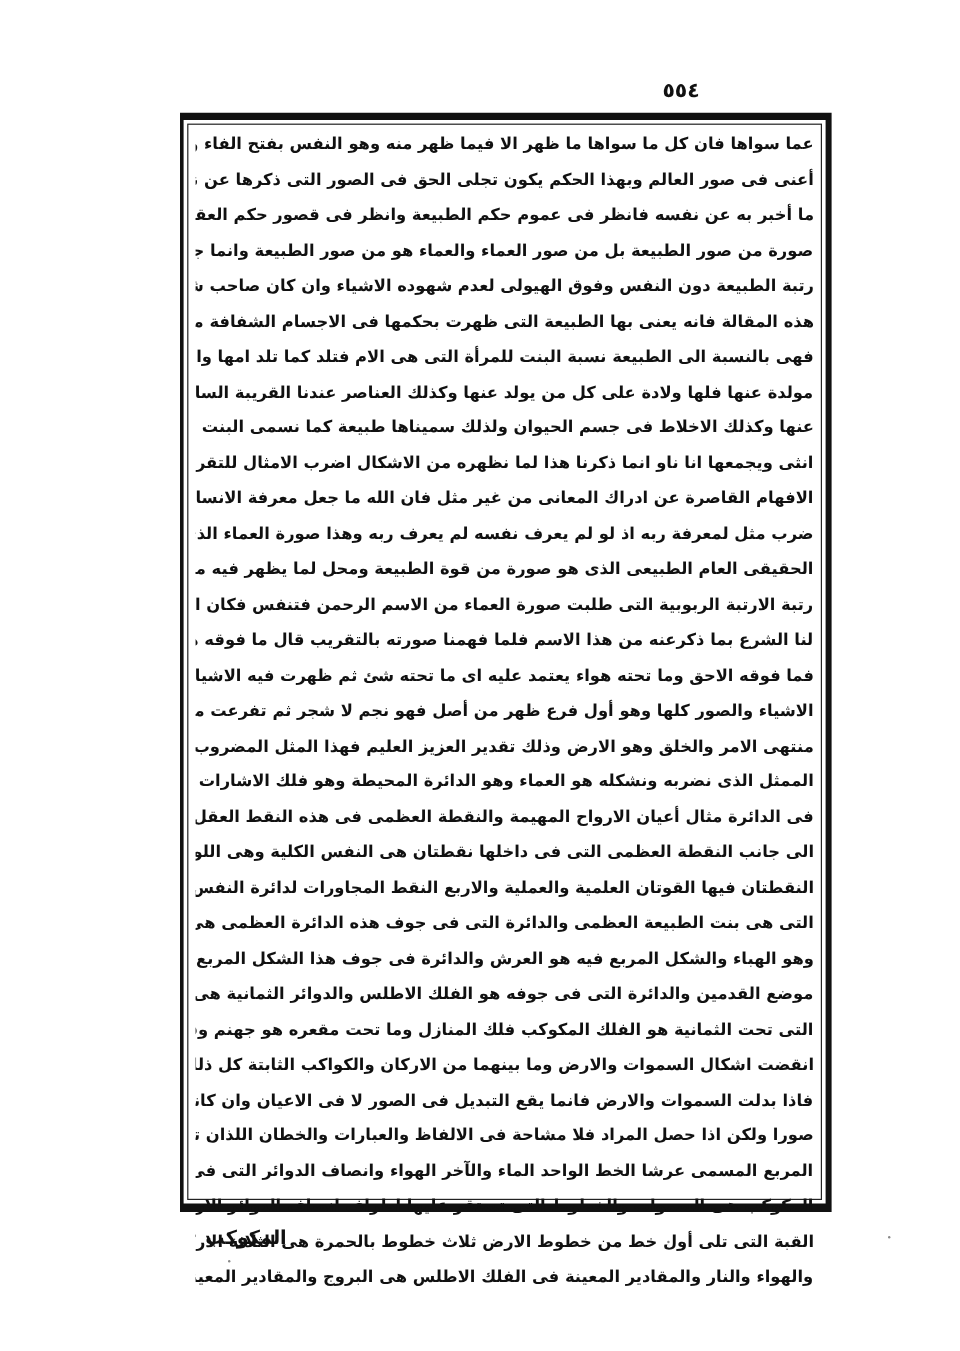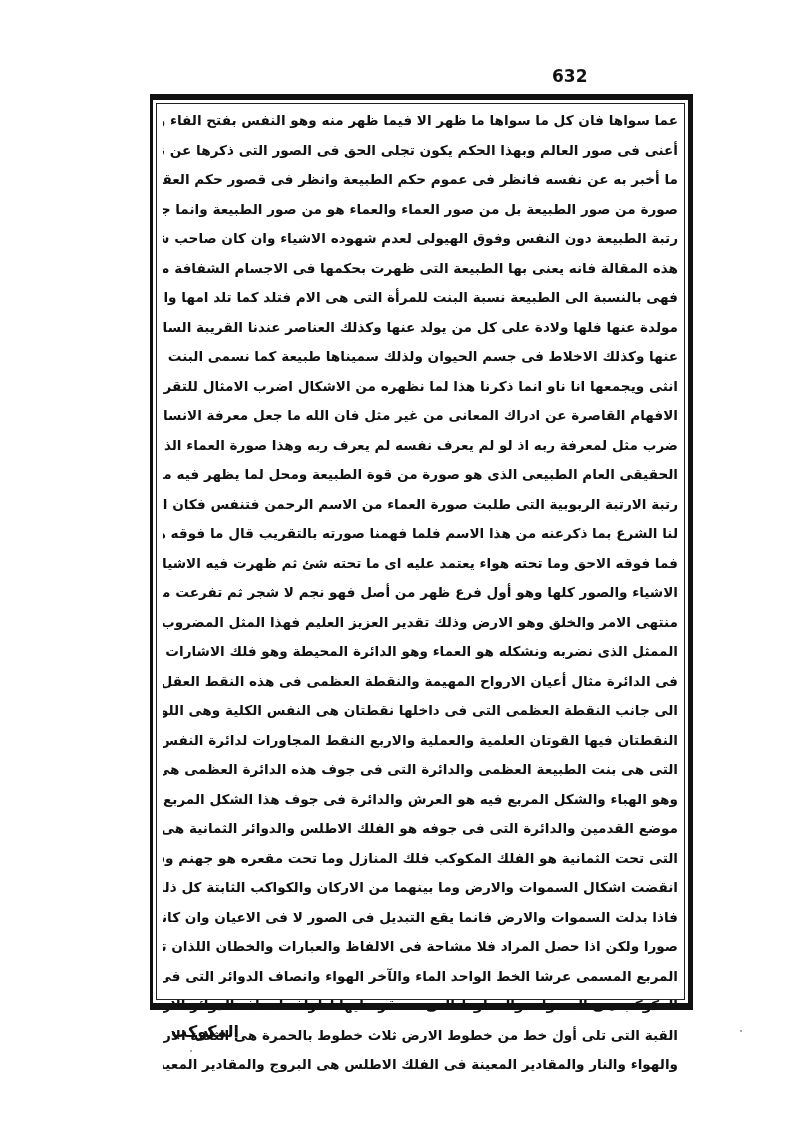--- a/index.html
+++ b/index.html
@@ -88,21 +88,21 @@
       position: absolute;
       width: 2px;
       height: 2px;
       background: #888;
       border-radius: 1px;
     }
   </style>
 </head>
 <body>
 
-<div class="page-number">632</div>
+<div class="page-number">٥٥٤</div>
 
 <div class="frame-outer">
   <div class="frame-inner"></div>
   <div class="text-block" lang="ar">
     <span class="line">عما سواها فان كل ما سواها ما ظهر الا فيما ظهر منه وهو النفس بفتح الفاء وهو السارى فى العالم</span>
     <span class="line">أعنى فى صور العالم وبهذا الحكم يكون تجلى الحق فى الصور التى ذكرها عن نفسه لمن عقل عنه</span>
     <span class="line">ما أخبر به عن نفسه فانظر فى عموم حكم الطبيعة وانظر فى قصور حكم العقل لانه فى الحقيقة</span>
     <span class="line">صورة من صور الطبيعة بل من صور العماء والعماء هو من صور الطبيعة وانما جعل من جعل</span>
     <span class="line">رتبة الطبيعة دون النفس وفوق الهيولى لعدم شهوده الاشياء وان كان صاحب شهود ومشى</span>
     <span class="line">هذه المقالة فانه يعنى بها الطبيعة التى ظهرت بحكمها فى الاجسام الشفافة من العرش فما سواه</span>

